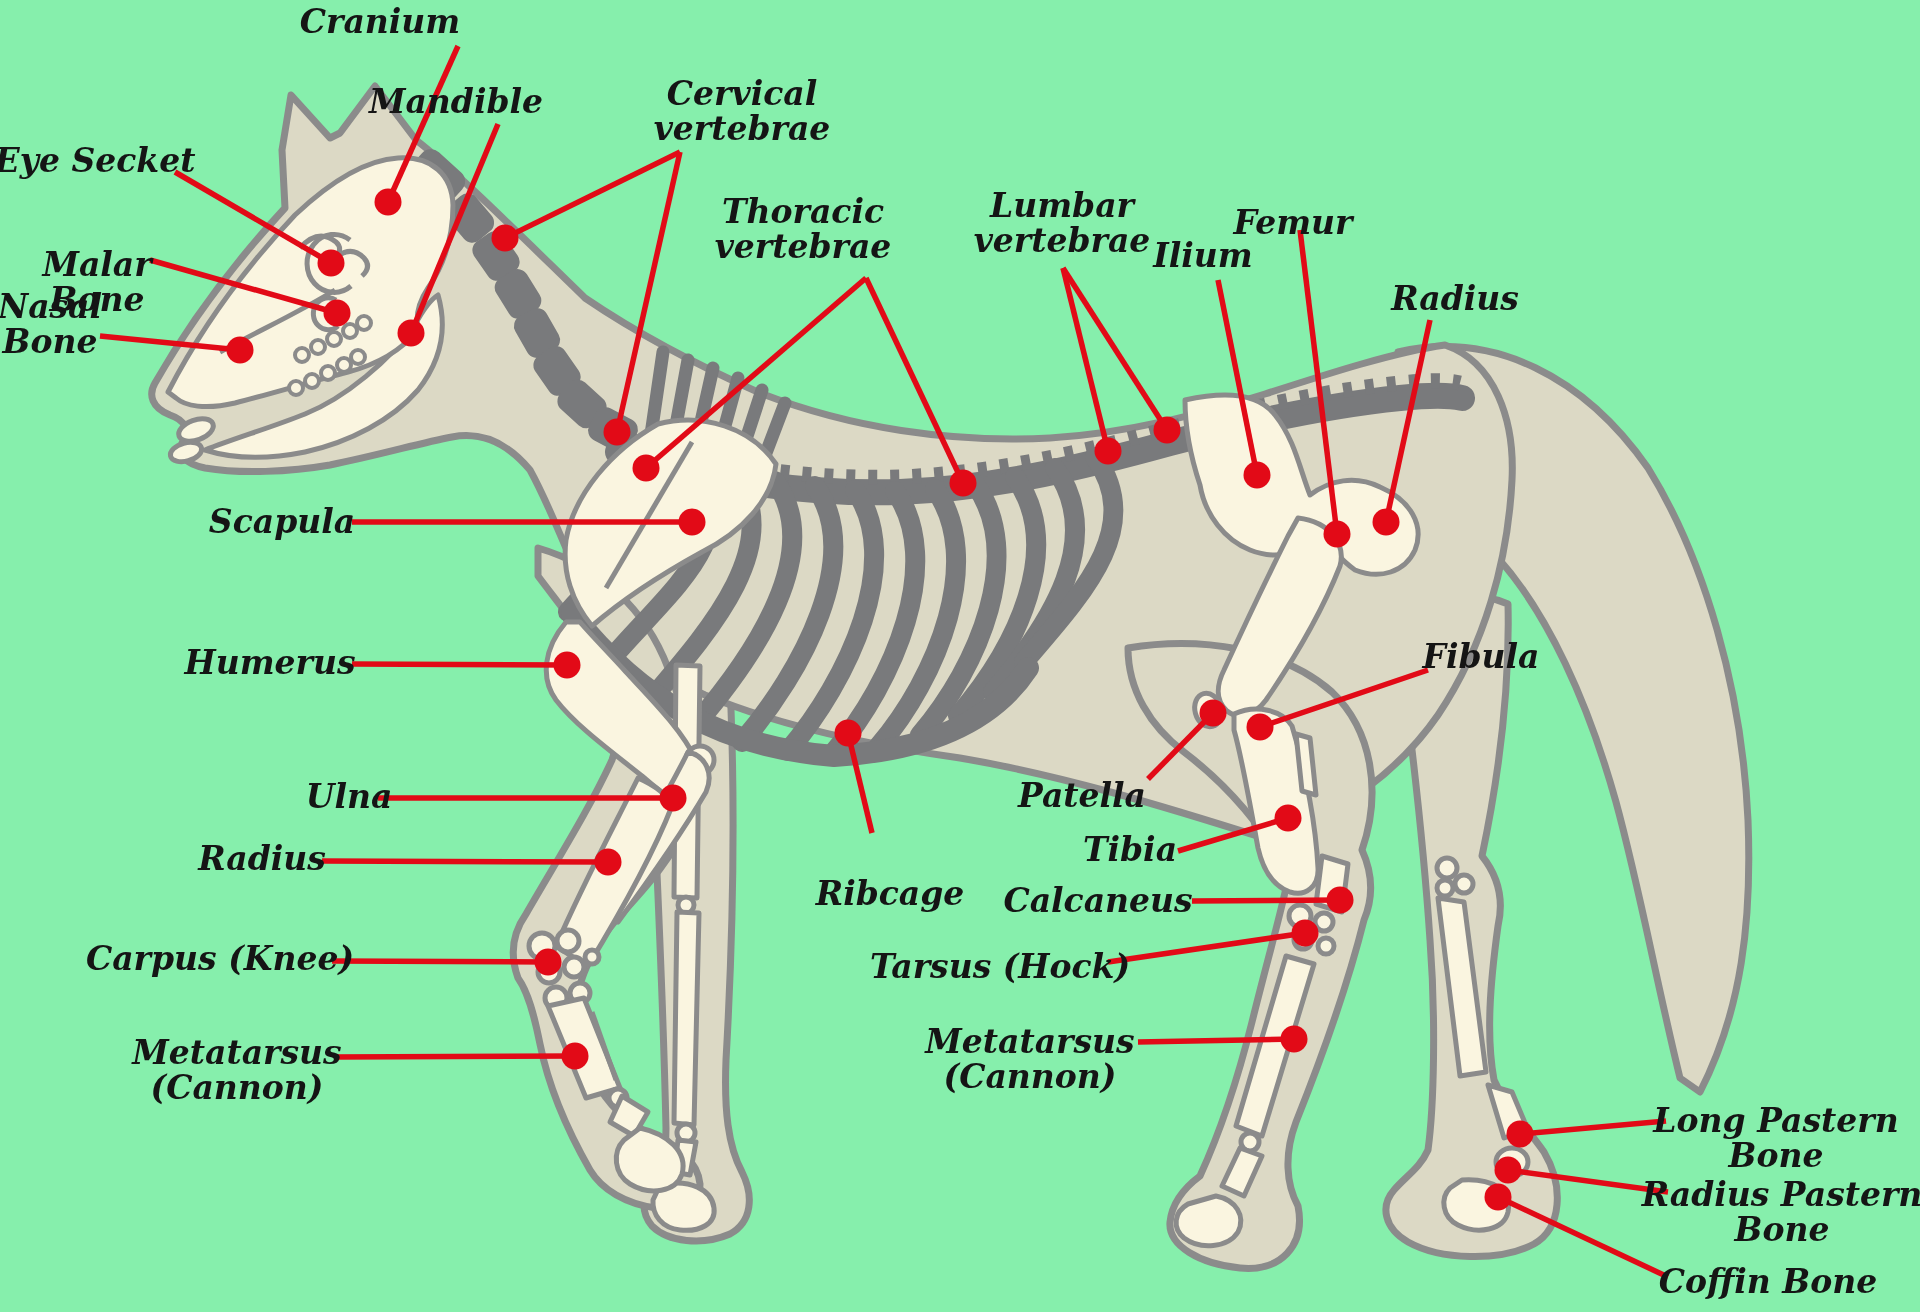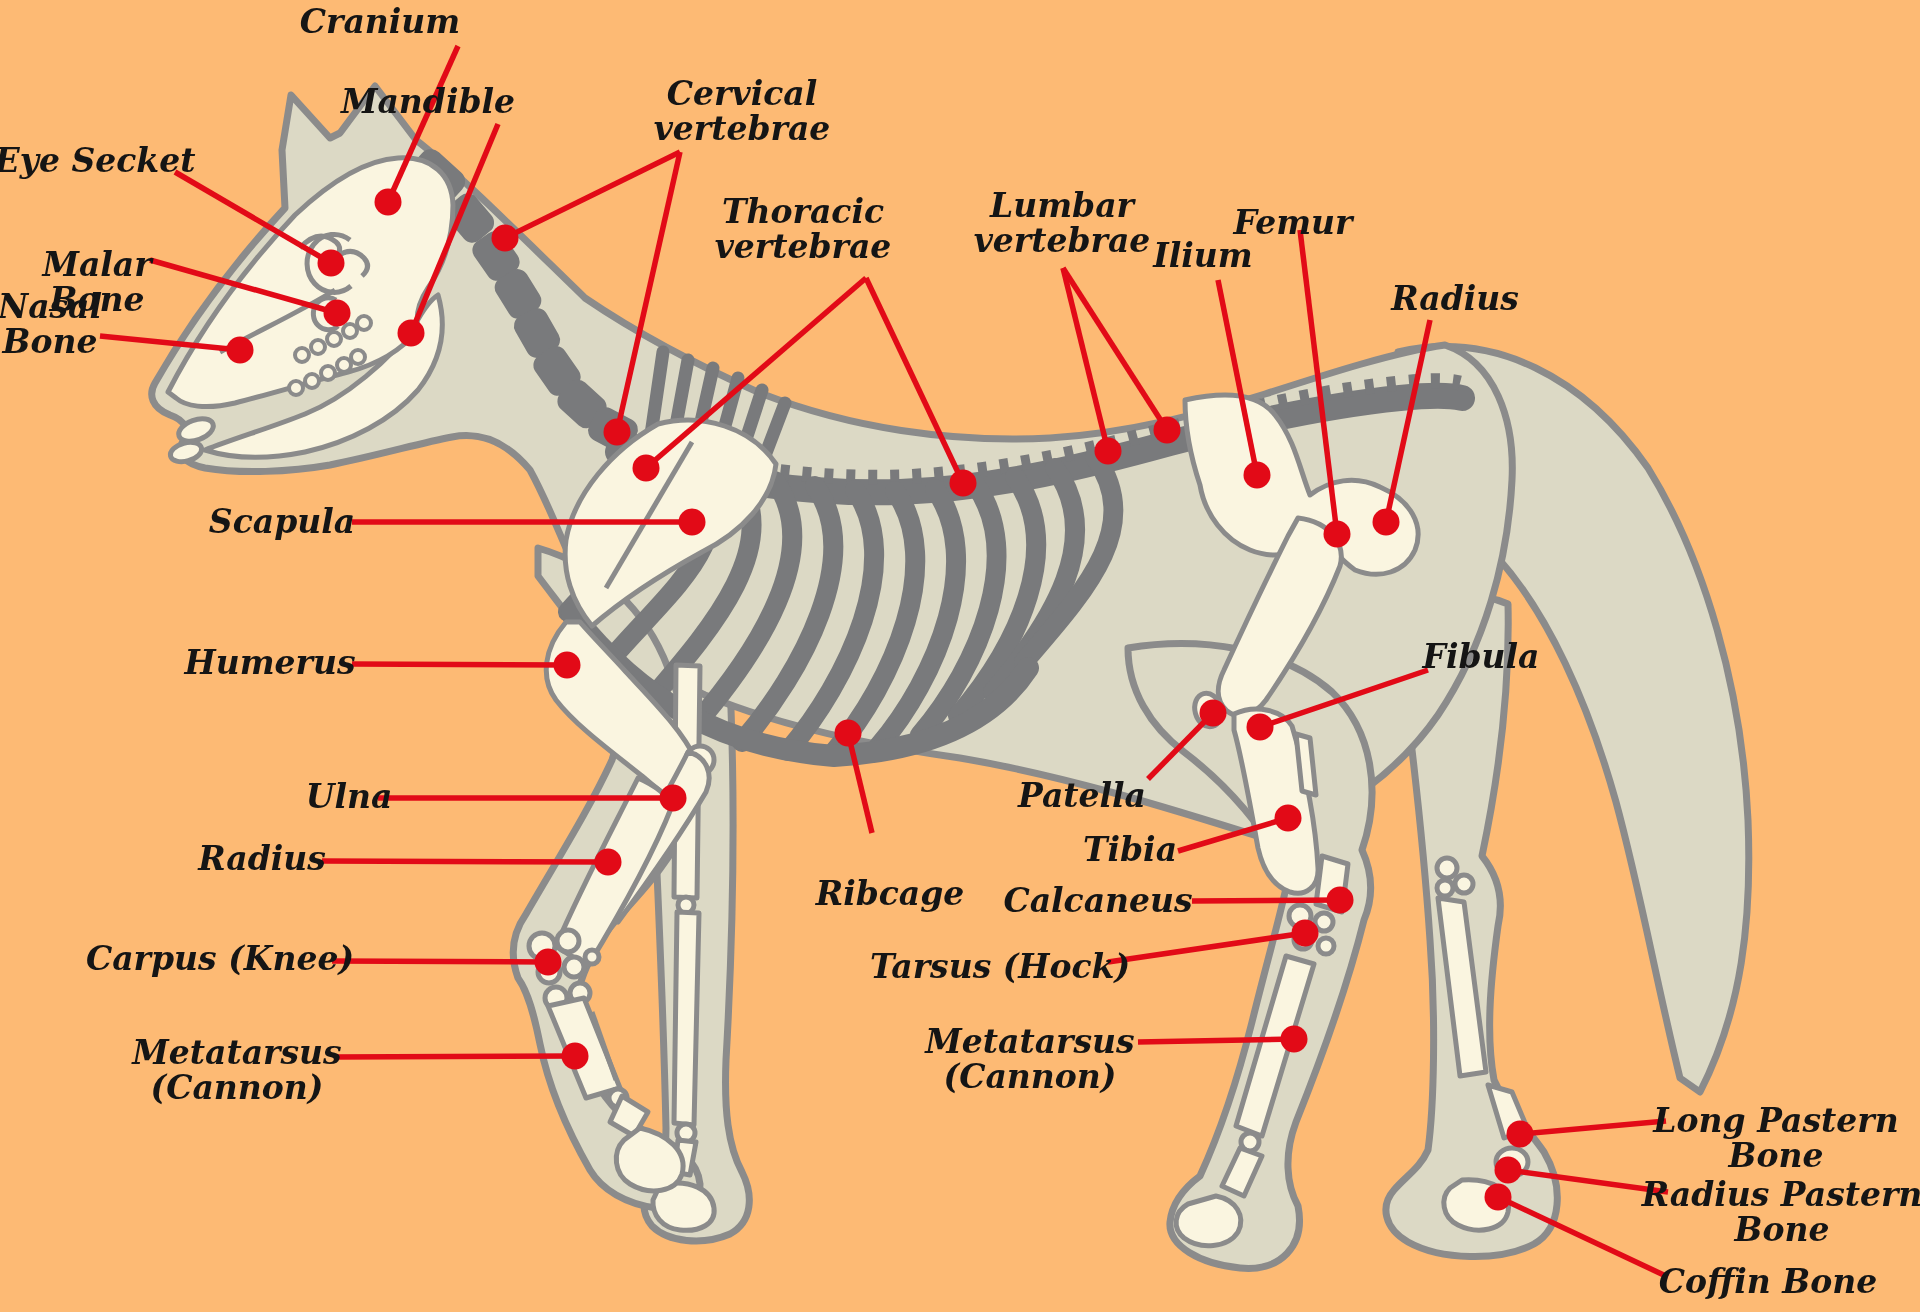--- a/index.html
+++ b/index.html
@@ -1,16 +1,16 @@
 <!DOCTYPE html>
 <html><head>
 <meta charset="utf-8">
 <style>
   html,body{margin:0;padding:0;background:#fff;}
-  .stage{position:relative;width:1920px;height:1312px;background:#fdba74;overflow:hidden;
+  .stage{position:relative;width:1920px;height:1312px;background:#86efac;overflow:hidden;
          font-family:"DejaVu Serif","Liberation Serif",serif;}
   svg{position:absolute;left:0;top:0;}
   #labels-layer{position:absolute;left:0;top:0;width:100%;height:100%;pointer-events:none;}
   .bone-label{position:absolute;transform:translate(-50%,-50%);
       font-family:"DejaVu Serif","Liberation Serif",serif;
       font-style:italic;font-weight:bold;font-size:33px;line-height:1.06;
       color:#151515;text-align:center;white-space:nowrap;}
 </style>
 </head>
 <body>
@@ -294,21 +294,21 @@
         <circle cx="1520" cy="1134" r="13.5" fill="#e20a17"></circle>
         <line x1="1668" y1="1192" x2="1508" y2="1170" stroke="#e20a17" stroke-width="5.5"></line>
         <circle cx="1508" cy="1170" r="13.5" fill="#e20a17"></circle>
         <line x1="1668" y1="1277" x2="1498" y2="1197" stroke="#e20a17" stroke-width="5.5"></line>
         <circle cx="1498" cy="1197" r="13.5" fill="#e20a17"></circle>
       </g>
   </svg>
 
   <div id="labels-layer">
       <div class="bone-label" style="left: 380px; top: 22px;"><span>Cranium</span></div>
-      <div class="bone-label" style="left: 428px; top: 102px;"><span>Mandible</span></div>
+      <div class="bone-label" style="left: 456px; top: 102px;"><span>Mandible</span></div>
       <div class="bone-label" style="left: 95px; top: 161px;"><span>Eye Secket</span></div>
       <div class="bone-label" style="left: 97px; top: 248px; margin-top: 35px;"><span>Malar</span><br><span>Bone</span></div>
       <div class="bone-label" style="left: 50px; top: 325px;"><span>Nasal</span><br><span>Bone</span></div>
       <div class="bone-label" style="left: 742px; top: 112px;"><span>Cervical</span><br><span>vertebrae</span></div>
       <div class="bone-label" style="left: 803px; top: 230px;"><span>Thoracic</span><br><span>vertebrae</span></div>
       <div class="bone-label" style="left: 1062px; top: 224px;"><span>Lumbar</span><br><span>vertebrae</span></div>
       <div class="bone-label" style="left: 1203px; top: 256px;"><span>Ilium</span></div>
       <div class="bone-label" style="left: 1293px; top: 223px;"><span>Femur</span></div>
       <div class="bone-label" style="left: 1455px; top: 299px;"><span>Radius</span></div>
       <div class="bone-label" style="left: 282px; top: 522px;"><span>Scapula</span></div>

